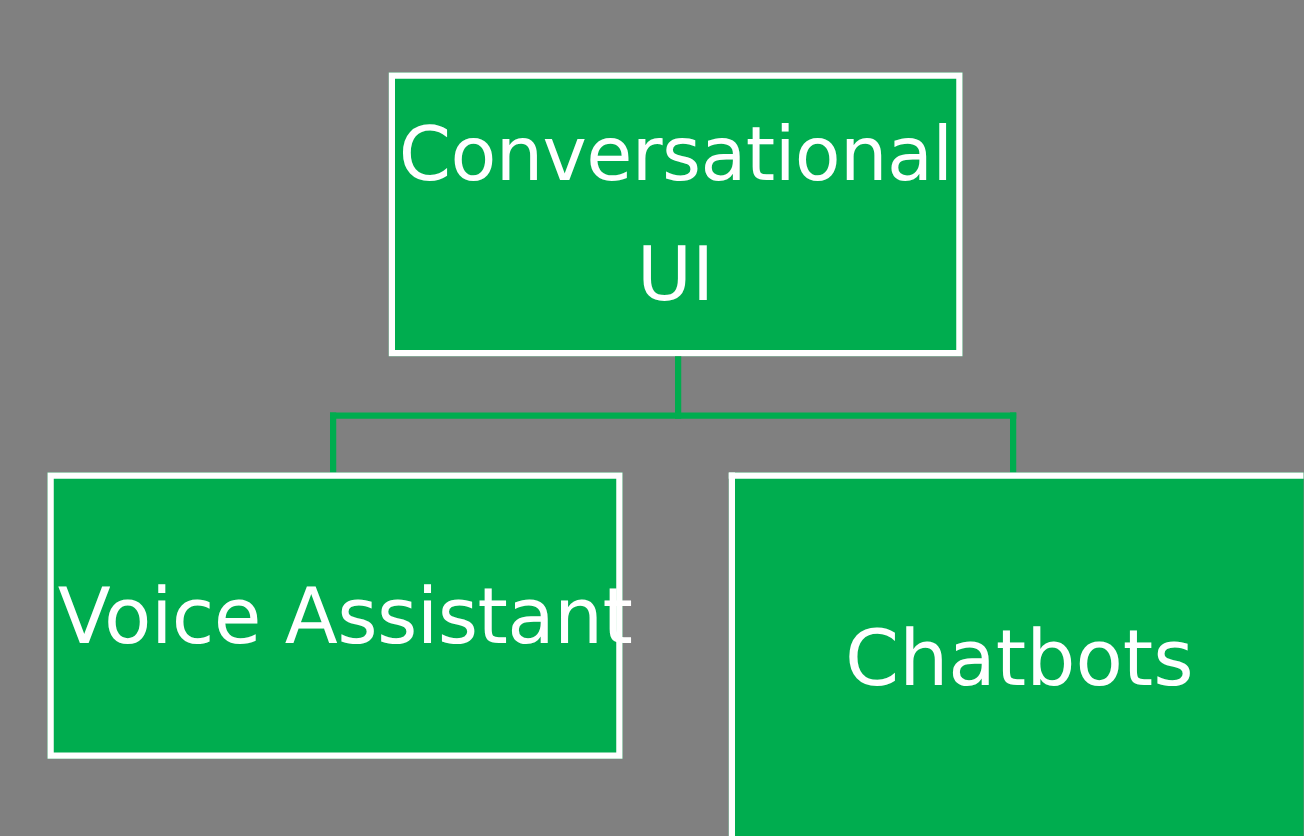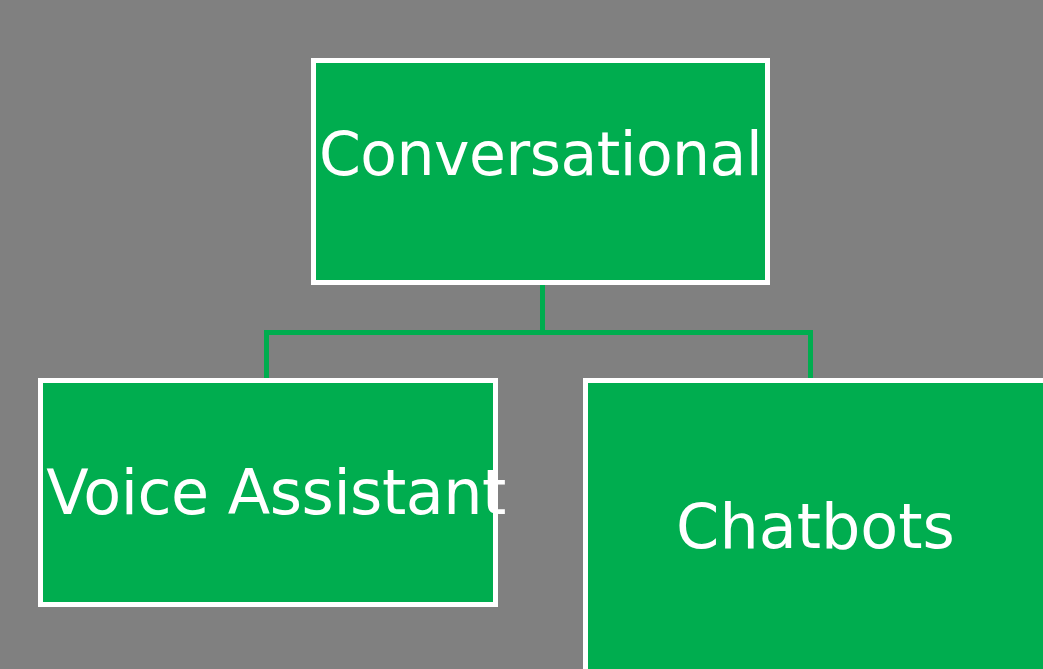--- a/index.html
+++ b/index.html
@@ -107,20 +107,21 @@
     height: 50px;
   }
 </style>
 </head>
 <body>
 
 <div id="canvas">
 
   <div class="node" id="node-root">
     <span class="line-1">Conversational</span>
+    <span class="line-2">UI</span>
   </div>
 
   <div class="conn" id="conn-stem"></div>
   <div class="conn" id="conn-bus"></div>
   <div class="conn" id="conn-drop-left"></div>
   <div class="conn" id="conn-drop-right"></div>
 
   <div class="node" id="node-voice">
     <span class="node-label">Voice Assistant</span>
   </div>

